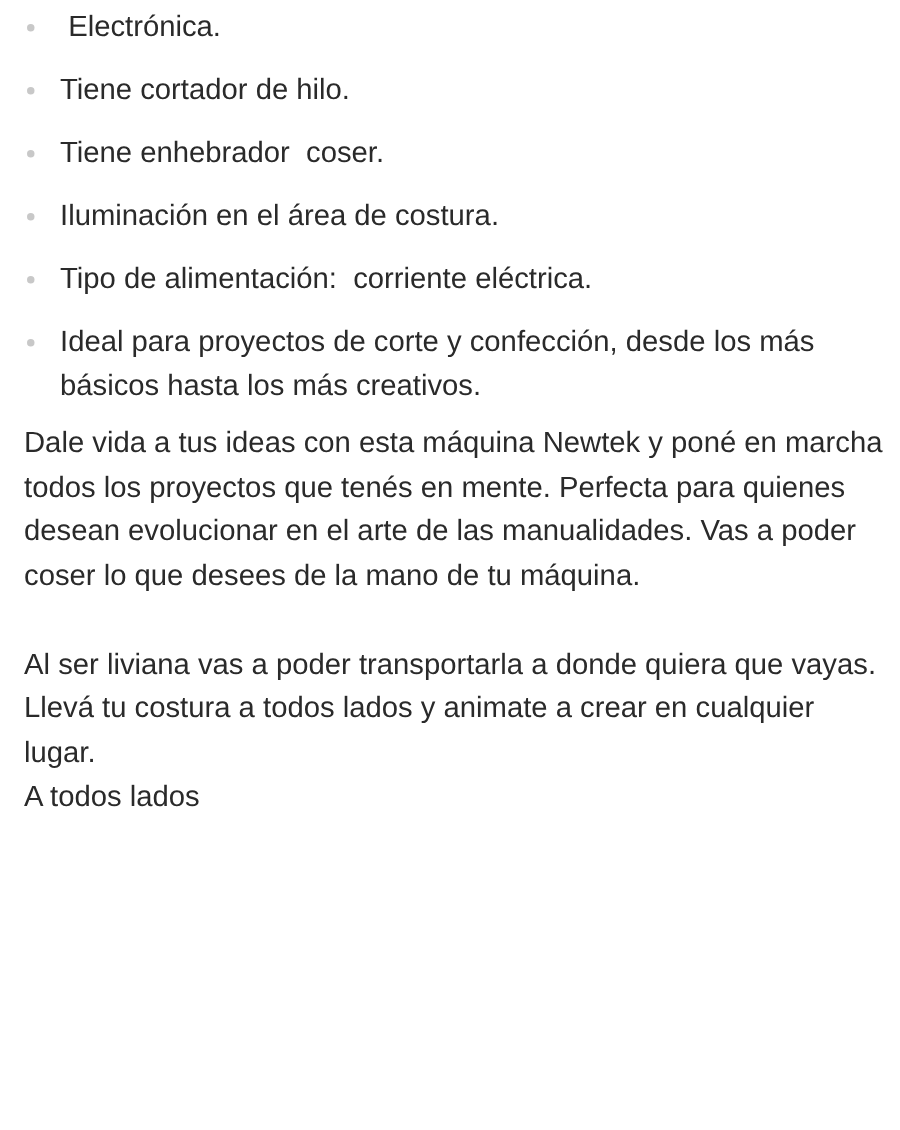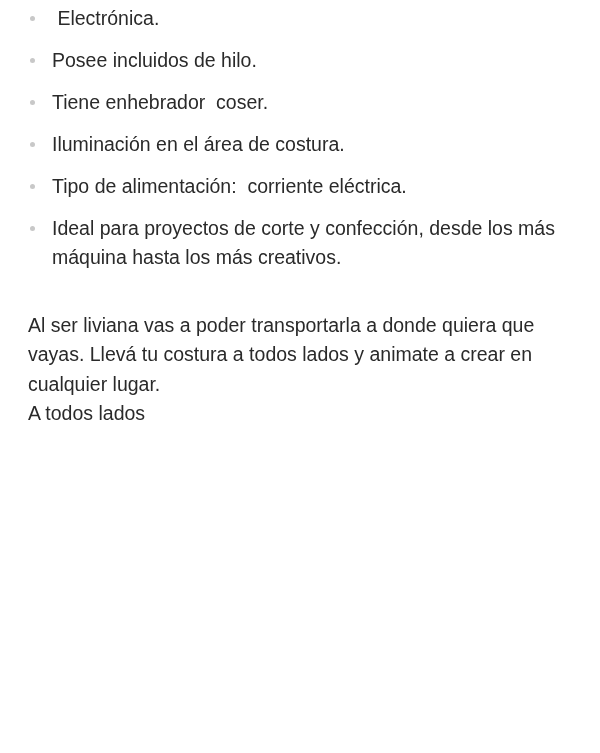--- a/index.html
+++ b/index.html
@@ -2,21 +2,21 @@
 <html><head>
 <meta charset="utf-8">
 <style>
   html, body { margin: 0; padding: 0; background: #ffffff; }
   body {
     width: 600px; height: 753px; overflow: hidden;
     font-family: "Liberation Sans", "DejaVu Sans", sans-serif;
     color: #2a2a2a;
     font-size: 19.5px;
   }
-  .page { position: relative; padding: 0 0 0 28px; }
+  .page { position: relative; padding: 0 0 0 16px; }
   ul.features { list-style: none; margin: 0; padding: 0; position: relative; top: 4px; }
   ul.features li {
     position: relative;
     padding-left: 24px;
     line-height: 29px;
     margin-bottom: 13px;
   }
   ul.features li .bullet {
     position: absolute; left: 2px; top: 12px;
     width: 5px; height: 5px; border-radius: 50%;
@@ -25,27 +25,28 @@
   .para { margin: 0; line-height: 29.5px; padding-right: 8px; }
   .p1 { margin-top: 2px; }
   .gap { height: 29.5px; }
 </style>
 </head>
 <body>
 
 <div class="page">
   <ul class="features">
     <li><span class="bullet"></span><span style="white-space:pre"> Electrónica.</span></li>
-    <li><span class="bullet"></span><span>Posee incluidos de hilo.</span></li>
+    <li><span class="bullet"></span><span>Tiene cortador de hilo.</span></li>
     <li><span class="bullet"></span><span style="white-space:pre">Tiene enhebrador  coser.</span></li>
     <li><span class="bullet"></span><span>Iluminación en el área de costura.</span></li>
     <li><span class="bullet"></span><span style="white-space:pre">Tipo de alimentación:  corriente eléctrica.</span></li>
-    <li><span class="bullet"></span><span>Ideal para proyectos de corte y confección, desde los más máquina hasta los más creativos.</span></li>
+    <li><span class="bullet"></span><span>Ideal para proyectos de corte y confección, desde los más básicos hasta los más creativos.</span></li>
   </ul>
 
+  <p class="para p1">Dale vida a tus ideas con esta máquina Newtek y poné en marcha todos los proyectos que tenés en mente. Perfecta para quienes desean evolucionar en el arte de las manualidades. Vas a poder coser lo que desees de la mano de tu máquina.</p>
 
   <div class="gap"></div>
 
   <p class="para">Al ser liviana vas a poder transportarla a donde quiera que vayas. Llevá tu costura a todos lados y animate a crear en cualquier lugar.</p>
   <p class="para">A todos lados</p>
 
   <div class="gap"></div>
 
 </div>
 

